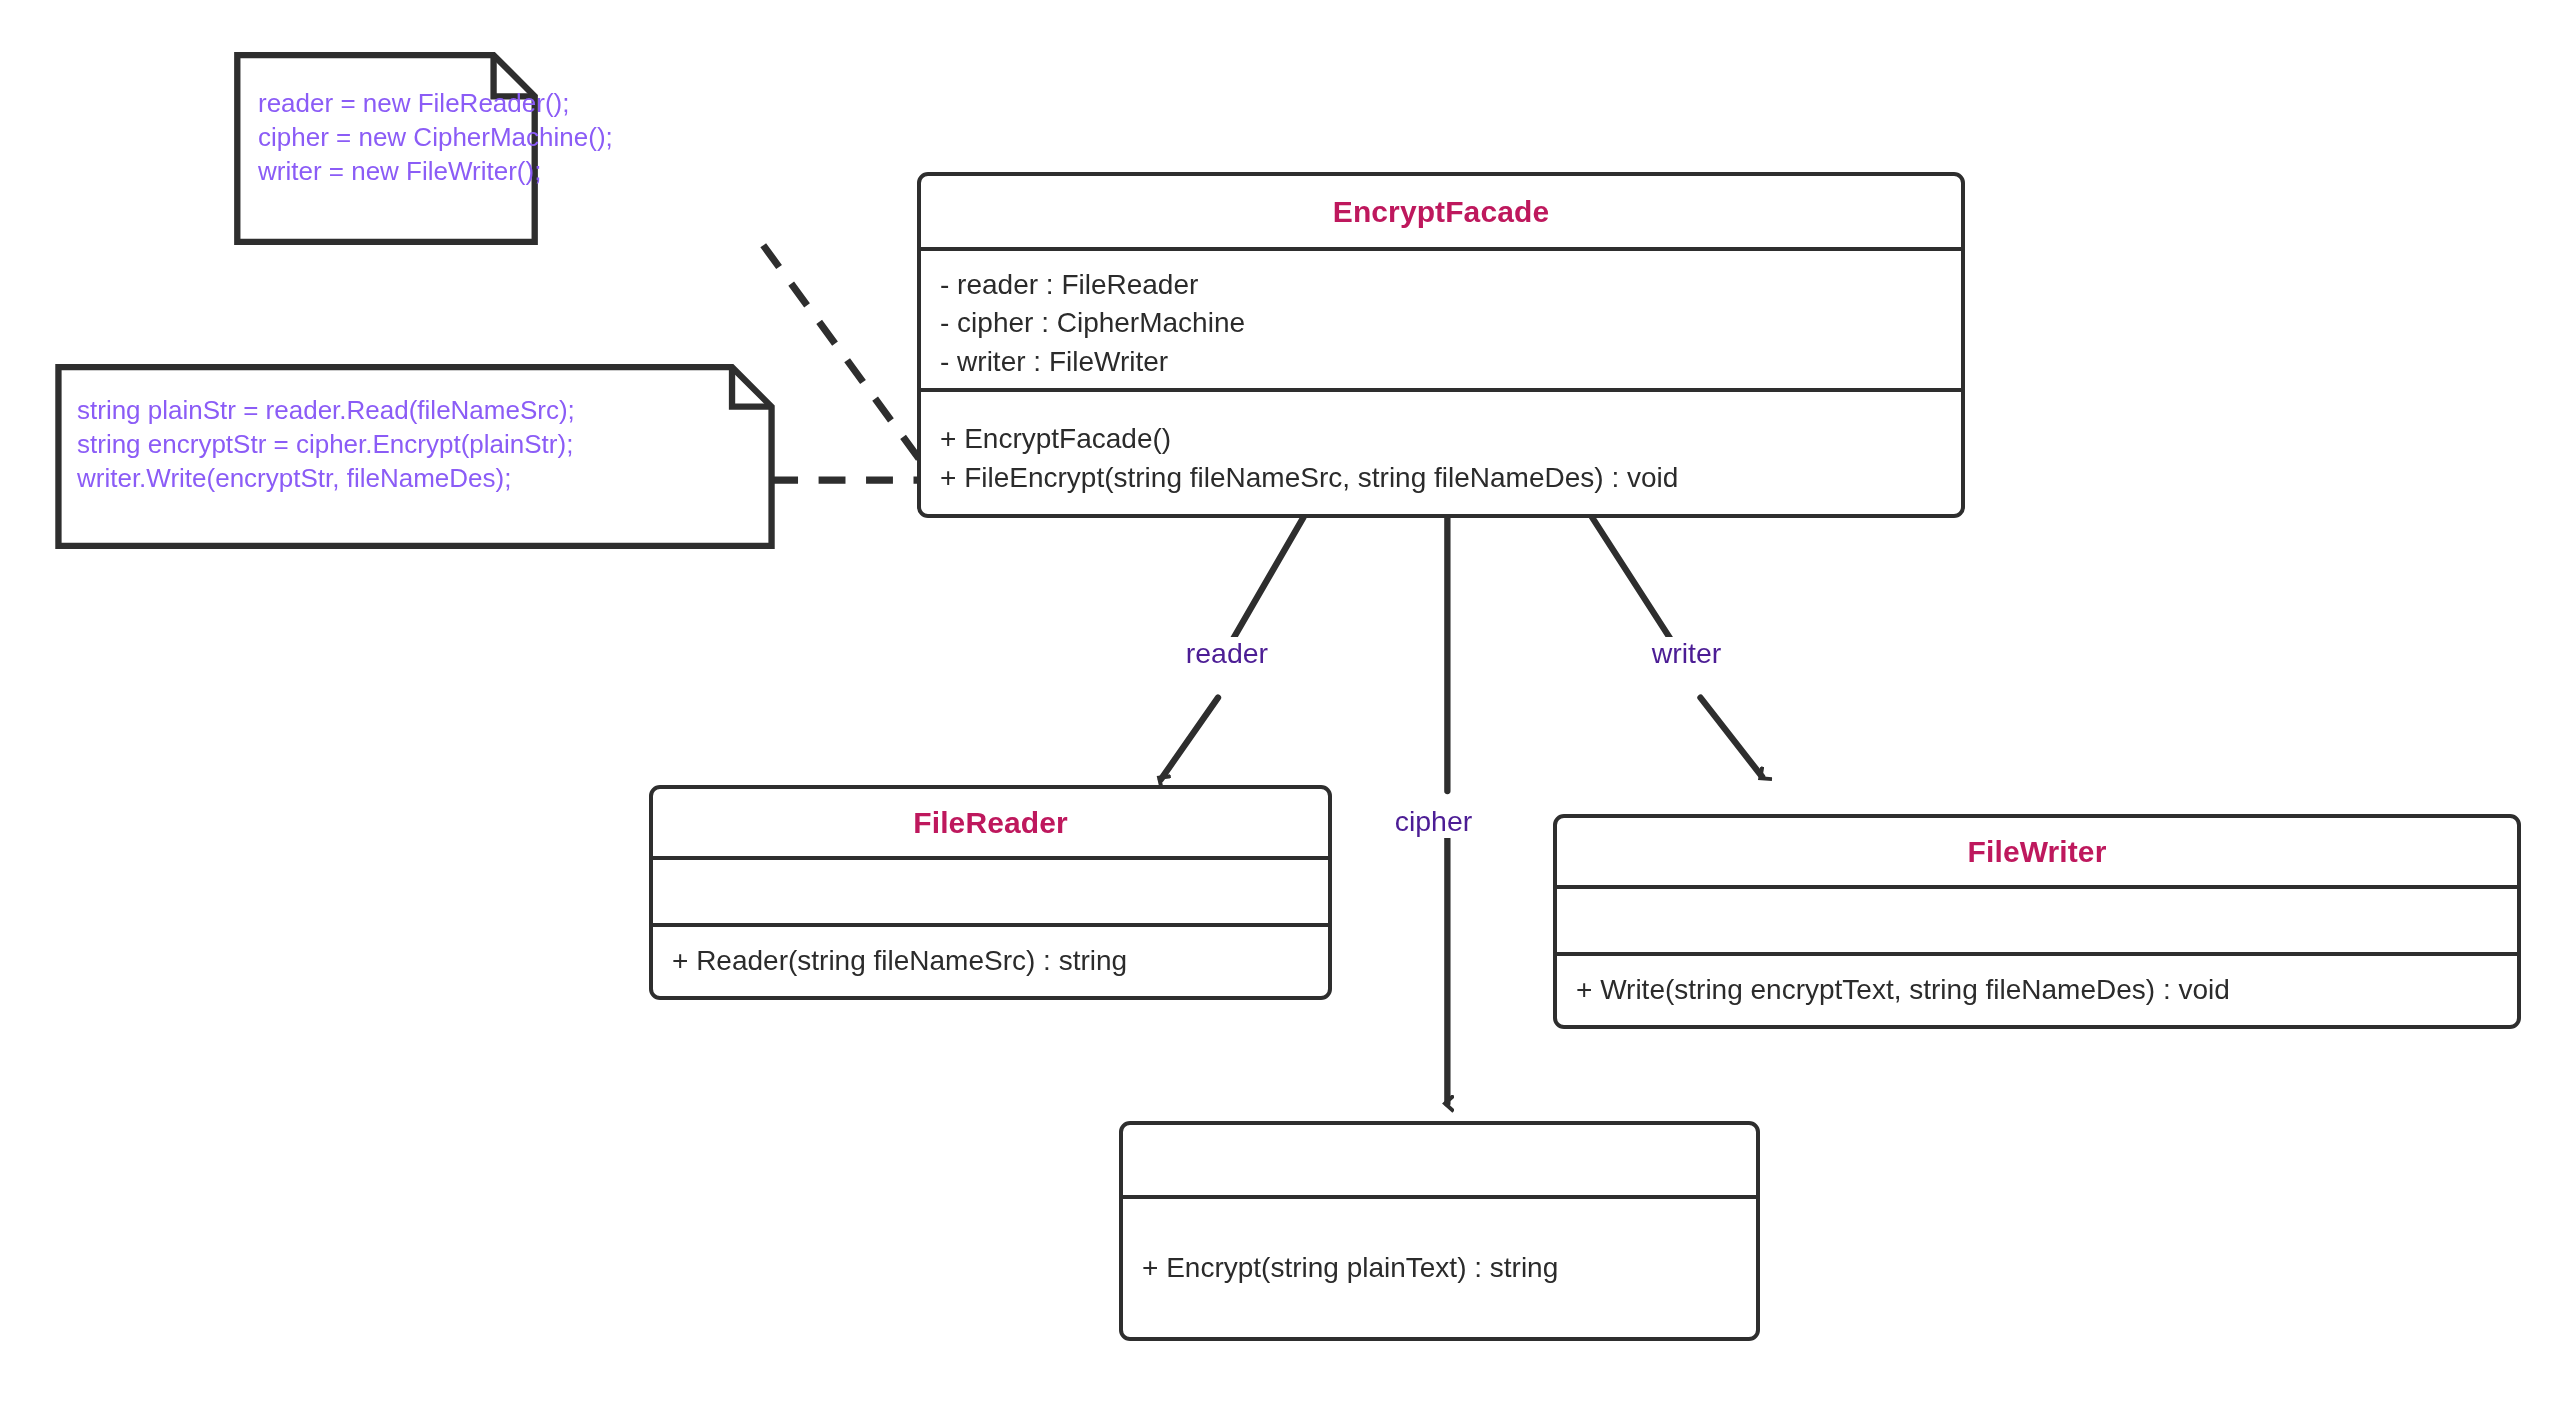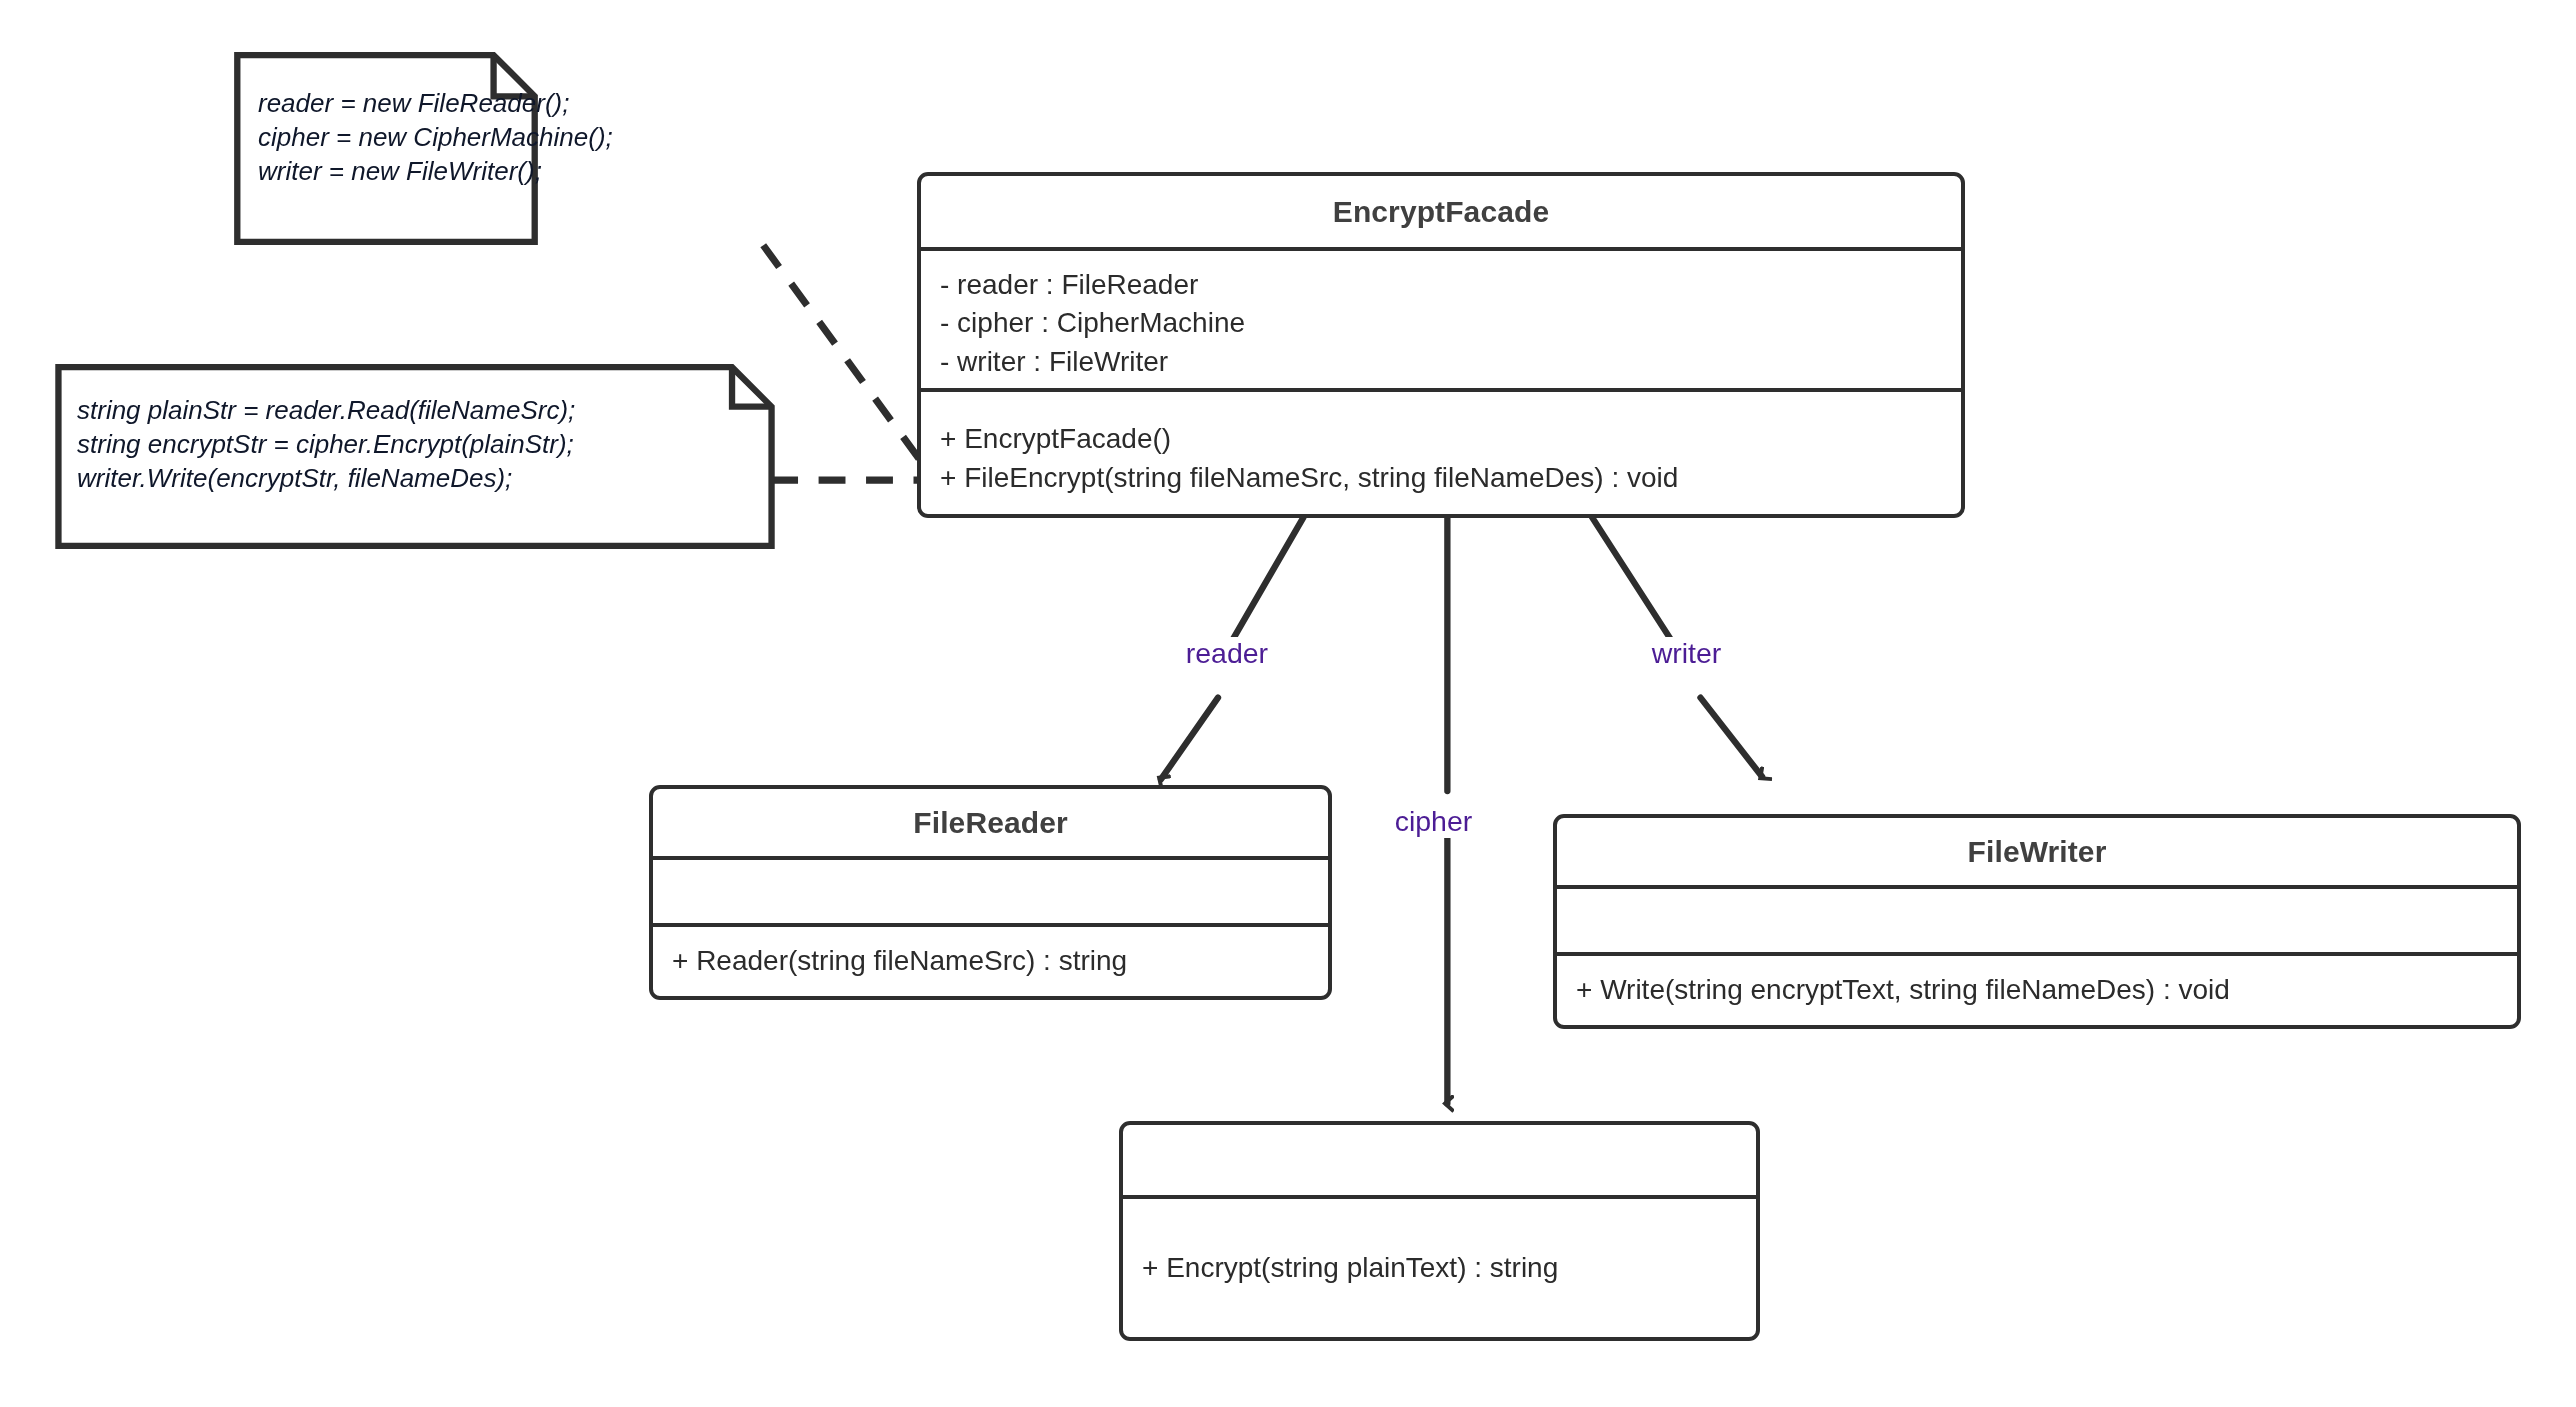--- a/index.html
+++ b/index.html
@@ -39,21 +39,21 @@
     position: relative;
   }
   .uml-class .sect + .sect {
     border-top: 4px solid #2e2e2e;
   }
   .uml-name {
     display: flex;
     align-items: center;
     justify-content: center;
     font-weight: bold;
-    color: #404040;
+    color: #be185d;
     letter-spacing: 0.1px;
   }
   .uml-members {
     display: flex;
     flex-direction: column;
     justify-content: center;
     color: #2b2b2b;
   }
   .uml-members .member {
     white-space: nowrap;
@@ -62,24 +62,23 @@
   .uml-empty { }
 
   
   .uml-note {
     position: absolute;
     box-sizing: border-box;
     background: transparent;
   }
   .uml-note .note-text {
     position: absolute;
-    color: #0f172a;
+    color: #8b5cf6;
     white-space: nowrap;
     line-height: 1.0;
-    font-style: italic;
   }
   .uml-note .note-line {
     display: block;
     white-space: nowrap;
   }
 
   
   .edge-label {
     position: absolute;
     color: #4c1d95;

